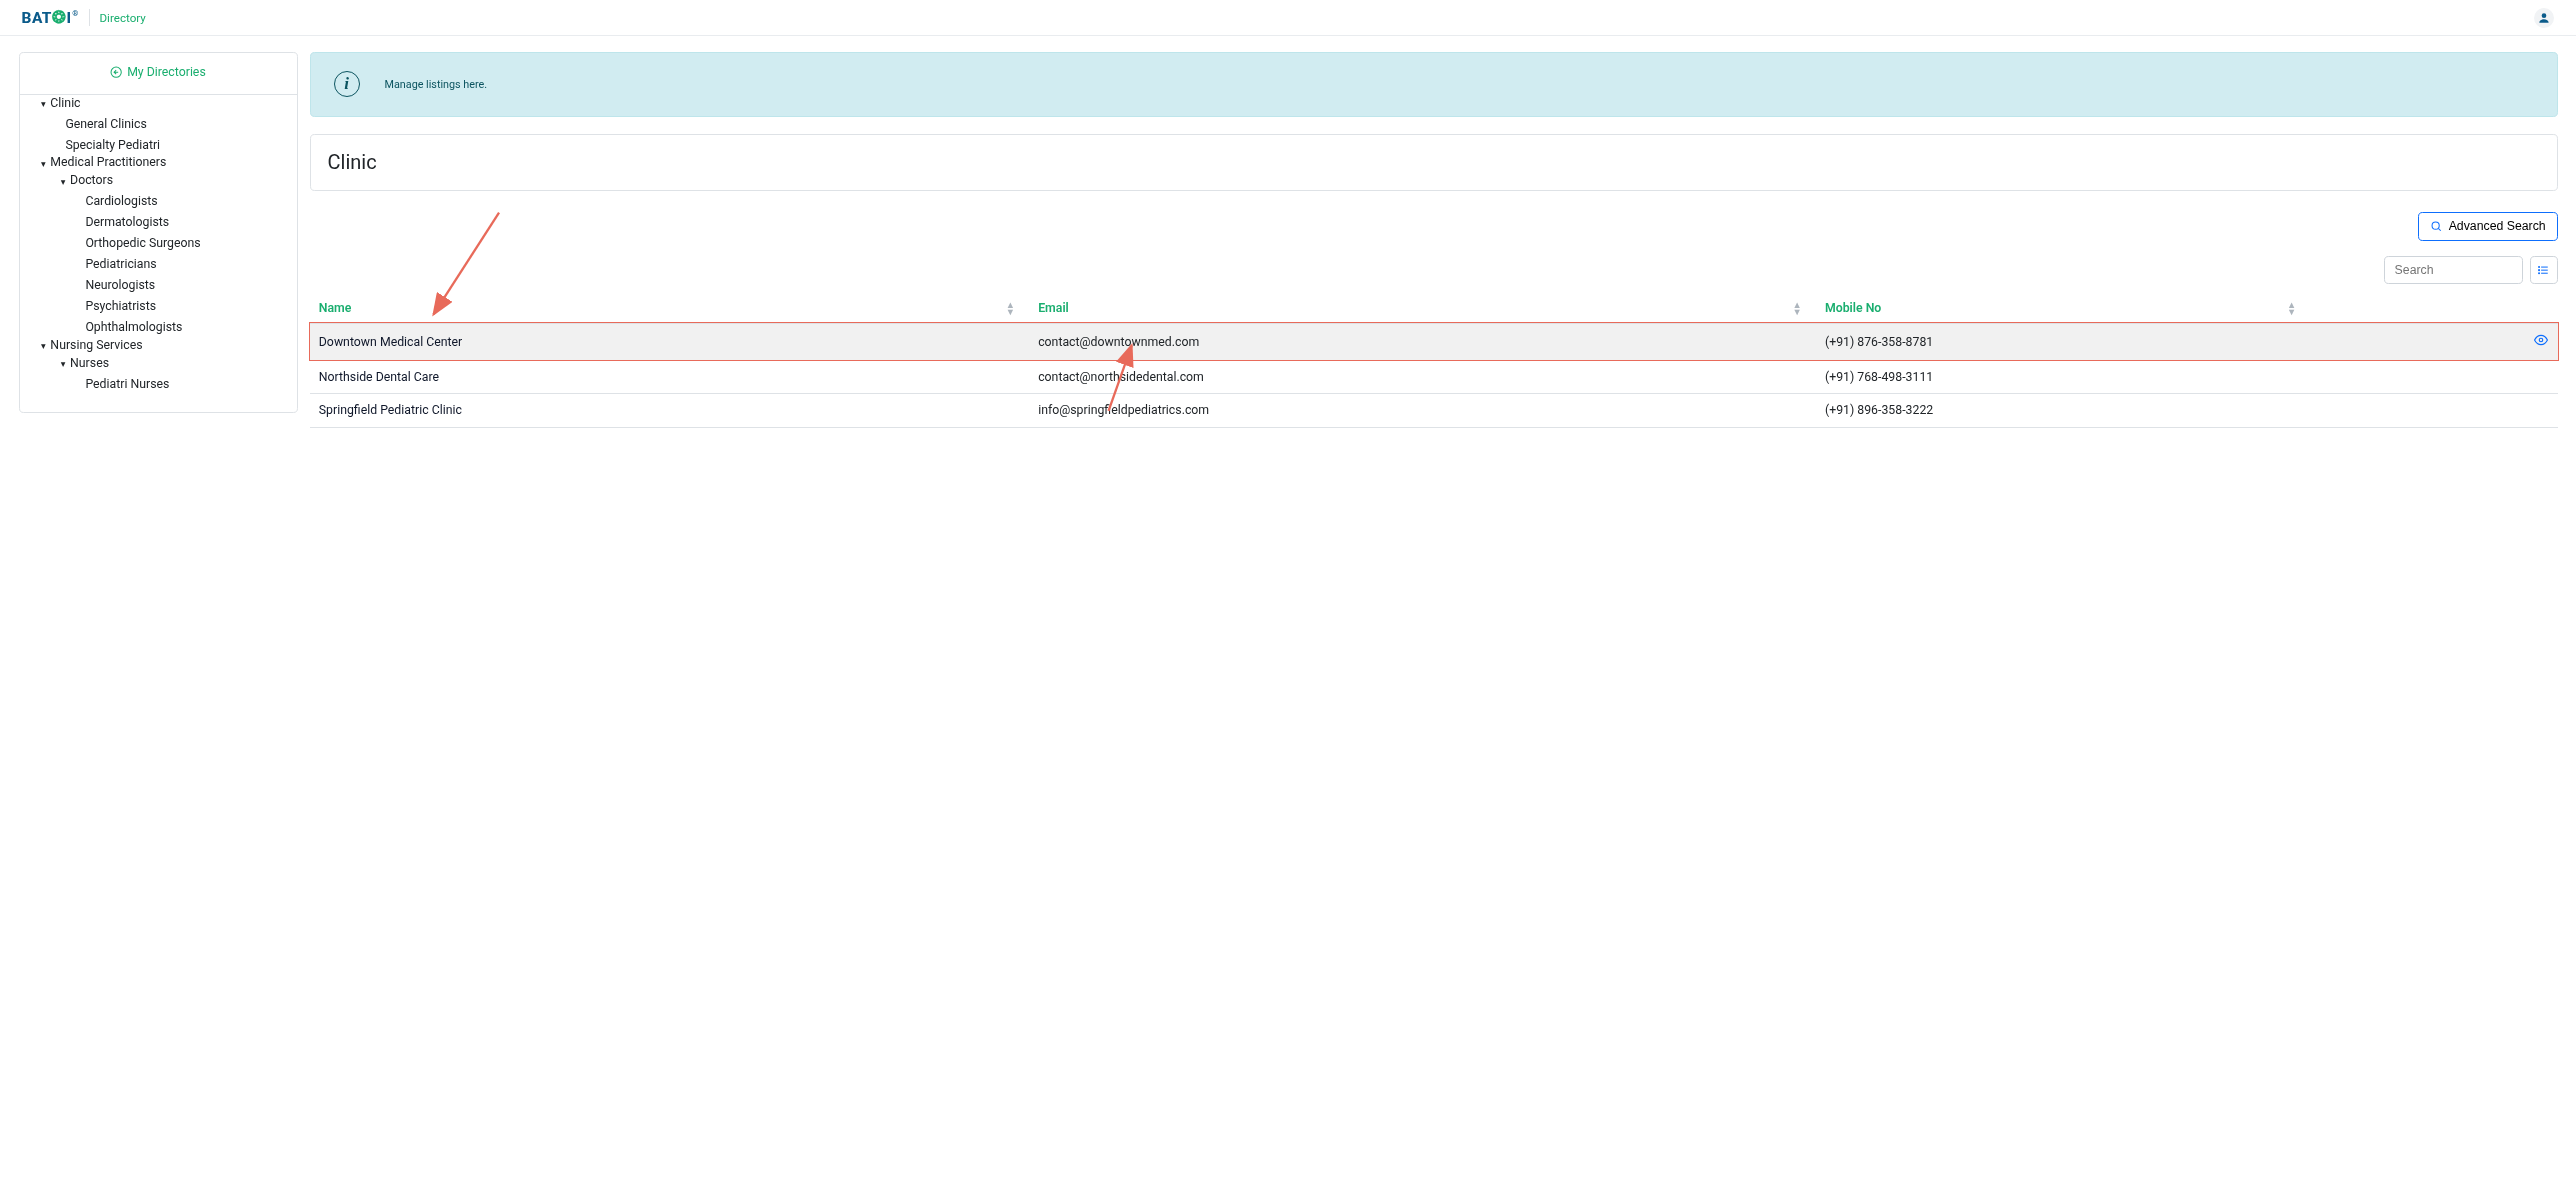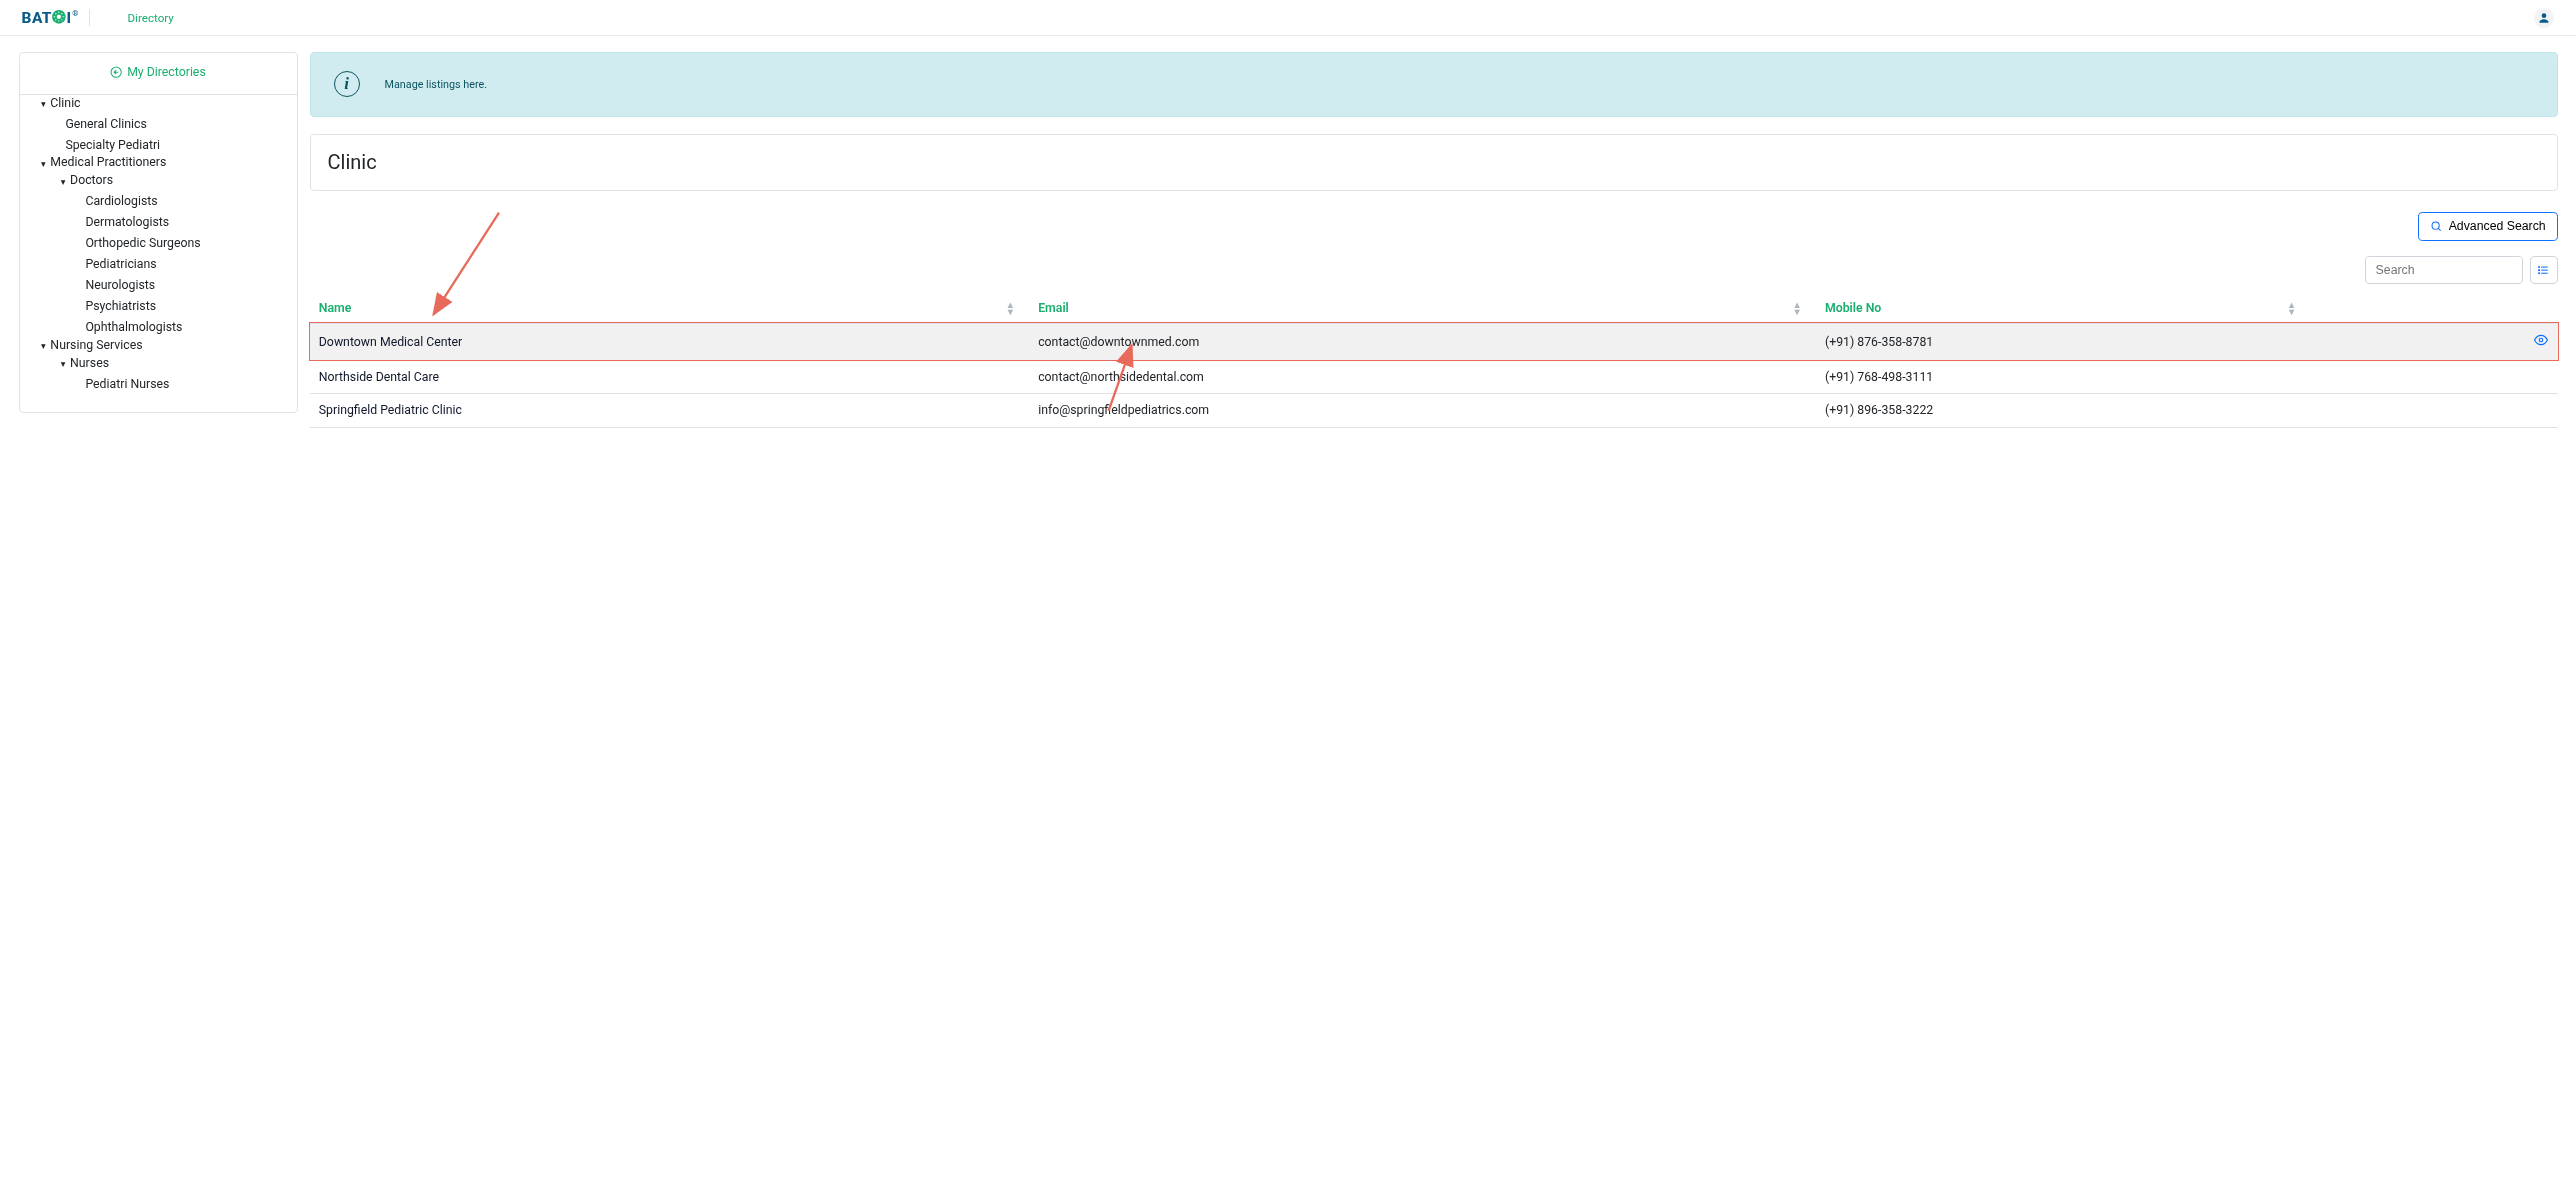--- a/index.html
+++ b/index.html
@@ -28,21 +28,21 @@
 .logo .bat { color: #0b5b8a; }
 .logo .leaf {
   color: #1aae6f;
   font-size: 17px;
   position: relative;
   top: -0.8px;
 }
 .logo .i { color: #0b5b8a; }
 .logo .reg { font-size: 7.7px; color: #0b5b8a; position: relative; top: -4.6px; margin-left: 0.8px; }
 .vdiv { width: 0.8px; height: 17px; background: #dee2e6; }
-.brand-link { color: #1aae6f; font-size: 11.6px; text-decoration: none; margin-left: 28px; }
+.brand-link { color: #1aae6f; font-size: 11.6px; text-decoration: none; }
 .avatar-icon {
   width: 20px; height: 20px; border-radius: 50%;
   background: #f1f3f5; display: flex; align-items: center; justify-content: center;
 }
 .avatar-icon svg { width: 14px; height: 14px; }
 
 .page-body { display: flex; padding: 15.4px 18.5px; gap: 12px; align-items: flex-start; }
 
 .sidebar {
   width: 279px;
@@ -129,21 +129,21 @@
   cursor: pointer;
 }
 .search-row {
   display: flex; justify-content: flex-end; align-items: center; gap: 6.2px; margin-bottom: 9.3px;
 }
 .search-input {
   border: 0.8px solid #ced4da;
   border-radius: 4.6px;
   padding: 6.2px 9.3px;
   font-size: 12.3px;
-  width: 158px;
+  width: 139px;
 }
 .list-toggle-btn {
   border: 0.8px solid #ced4da;
   background: #fff;
   border-radius: 4.6px;
   width: 28px; height: 28px;
   display: flex; align-items: center; justify-content: center;
   cursor: pointer;
 }
 table.data-table {

